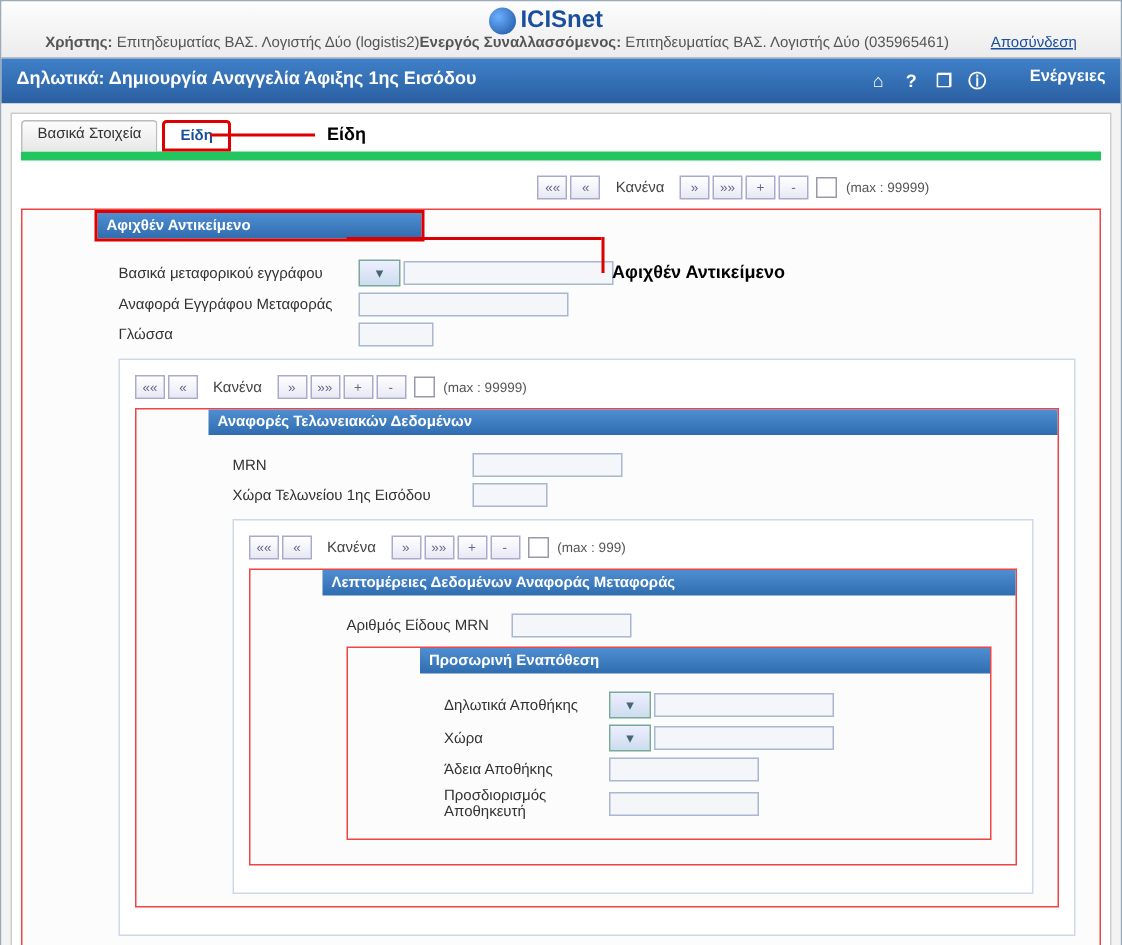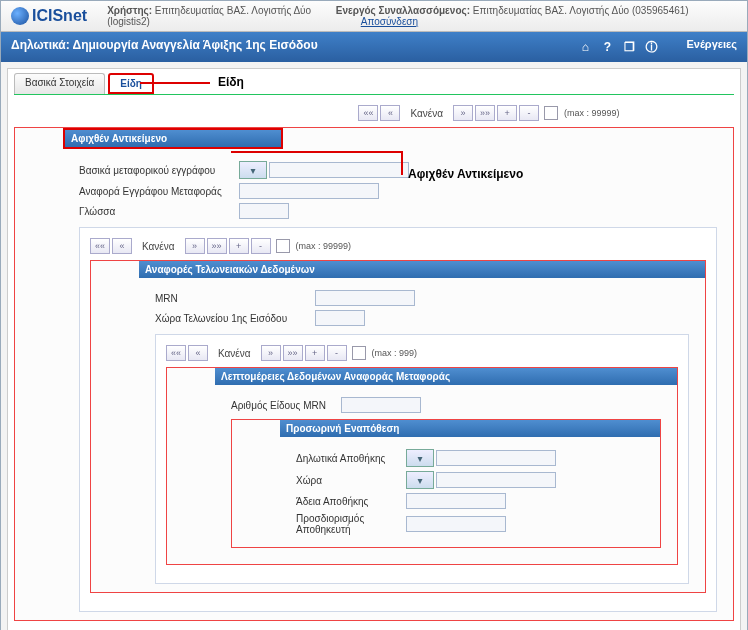--- a/index.html
+++ b/index.html
@@ -1,35 +1,35 @@
 <!DOCTYPE html>
 <html><head>
 <meta charset="utf-8">
 <style>
   * { box-sizing: border-box; margin: 0; padding: 0; }
   body { font-family: Arial, Helvetica, sans-serif; font-size: 11px; background: #fff; color: #333; }
   
   .window { width: 748px; border: 1px solid #9ab; background: #fff; }
   
-  .topbar { background: linear-gradient(#fdfdfd, #ececec); border-bottom: 1px solid #bbb; padding: 4px 10px; display: flex; align-items: center; font-size: 10px; }
+  .topbar { background: linear-gradient(#fdfdfd, #ececec); border-bottom: 1px solid #bbb; padding: 4px 10px; display: flex; align-items: center; font-size: 10px; flex-direction: column; }
   .logo { display: flex; align-items: center; font-weight: bold; font-size: 16px; color: #1a4f9c; margin-right: 20px; }
   .logo-icon { width: 18px; height: 18px; border-radius: 50%; background: radial-gradient(circle at 35% 35%, #6bb0ff, #1a4f9c); margin-right: 3px; display:inline-block; }
   .topbar .userinfo { flex: 1; display: flex; justify-content: space-between; color: #555; }
   .topbar .userinfo b { font-weight: bold; }
   .topbar a { color: #1a4f9c; text-decoration: underline; margin-left: 25px; }
   
   .titlebar { background: linear-gradient(#3f80c8, #2a5fa1); color: #fff; padding: 6px 10px; display: flex; font-size: 12px; font-weight: bold; }
   .titlebar .spacer { flex: 1; }
   .titlebar .ticon { width: 18px; height: 18px; margin-left: 4px; display:inline-flex;align-items:center;justify-content:center; cursor:pointer; }
   .titlebar .actions-label { margin-left: 26px; font-weight: bold; color: #fff; font-size: 11px; }
   
   .mainpanel { background: #f3f3f3; padding: 6px; }
   .inner { background: #fff; border: 1px solid #ccc; min-height: 560px; padding: 4px 6px 10px 6px; position: relative; }
   
-  .tabs { display: flex; border-bottom: 1px solid #22c55e; margin-bottom: 10px; }
+  .tabs { display: flex; border-bottom: 6px solid #22c55e; margin-bottom: 10px; }
   .tab { padding: 3px 10px; background: linear-gradient(#fcfcfc,#e7e7e7); border: 1px solid #bbb; border-bottom: none; margin-right: 3px; font-size: 10px; color: #333; cursor: pointer; border-radius: 3px 3px 0 0; }
   .tab.active { background: #fff; border: 2px solid #d00; color: #1a4f9c; font-weight: bold; position: relative; }
   
   .annot-label { position: absolute; font-weight: bold; font-size: 12px; color: #000; }
   .annot-line-h { position: absolute; height: 2px; background: #d00; }
   .annot-line-v { position: absolute; width: 2px; background: #d00; }
   .redbox { border: 2px solid #d00 !important; }
   
   .pager { display: flex; align-items: center; justify-content: center; gap: 2px; margin: 6px 0; font-size: 10px; }
   .pbtn { width: 20px; height: 16px; border: 1px solid #aac; background: linear-gradient(#fff,#e8e8f4); font-size: 9px; display:flex;align-items:center;justify-content:center; cursor:pointer; color:#668;}

